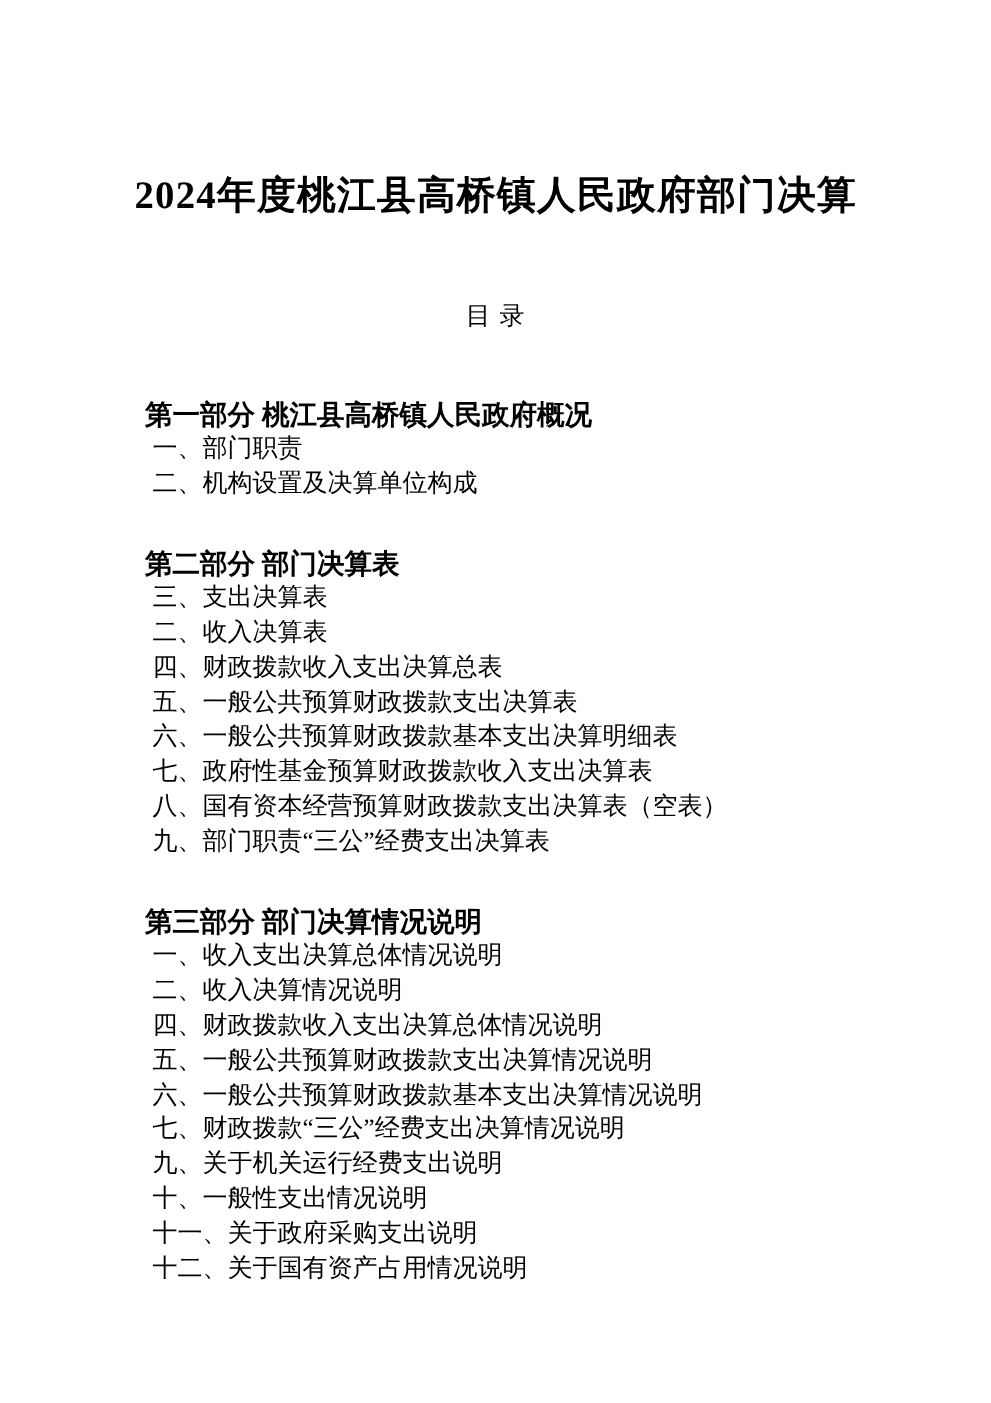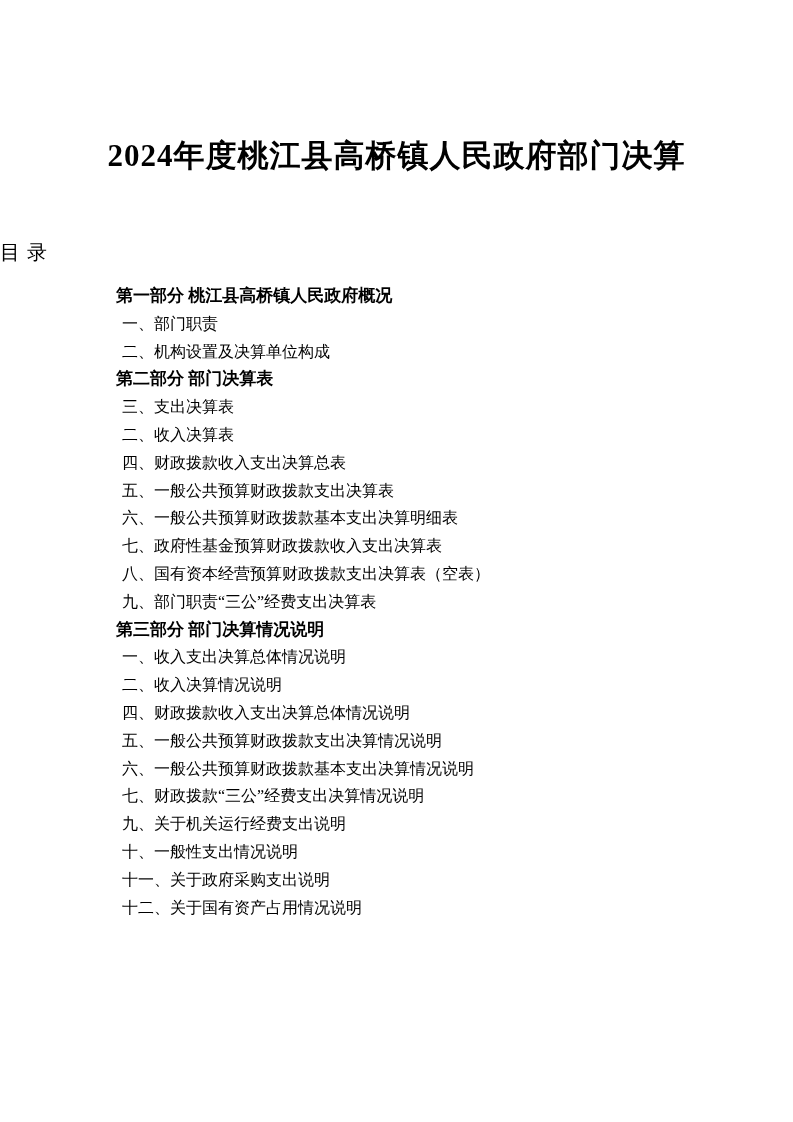--- a/index.html
+++ b/index.html
@@ -26,39 +26,40 @@
     font-size: 31px;
     font-weight: bold;
     letter-spacing: 1px;
     white-space: nowrap;
   }
   .toc-heading {
     position: absolute;
     top: 239px;
     left: 0;
     width: 100%;
-    text-align: left;
+    text-align: center;
     font-size: 20px;
     font-weight: normal;
     letter-spacing: 1px;
   }
   .toc {
     position: absolute;
     top: 282px;
     left: 116px;
     right: 60px;
   }
   .toc-section-heading {
-    font-size: 17px;
+    font-size: 22px;
     font-weight: bold;
     line-height: 27.8px;
     white-space: nowrap;
+    margin-top: 36px;
   }
   .toc-item {
-    font-size: 16px;
+    font-size: 20px;
     font-weight: normal;
     line-height: 27.8px;
     padding-left: 6px;
     white-space: nowrap;
   }
 </style>
 </head>
 <body>
 
 <div class="page">

